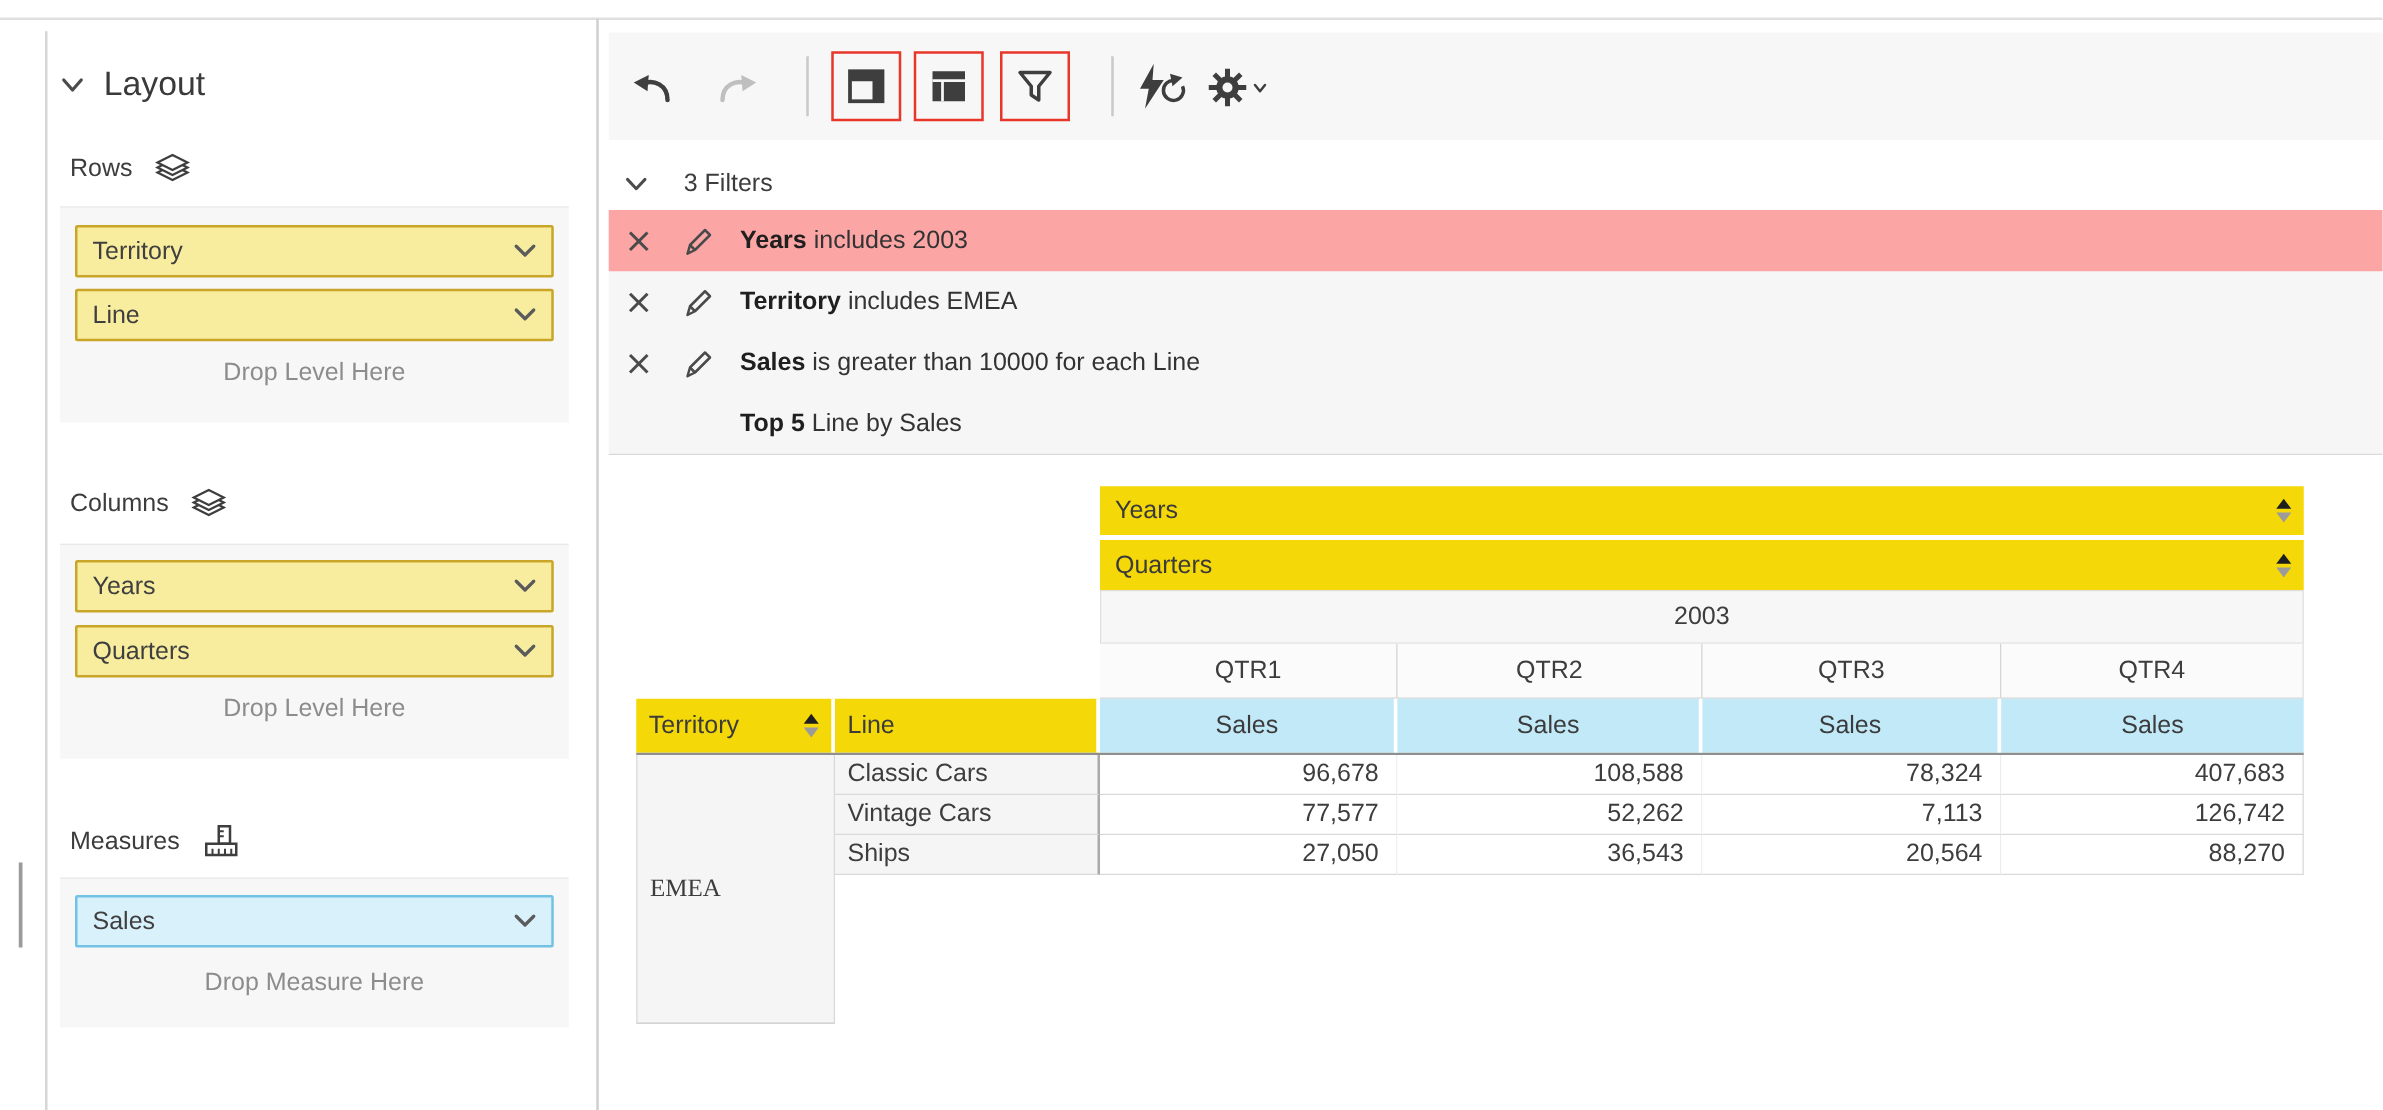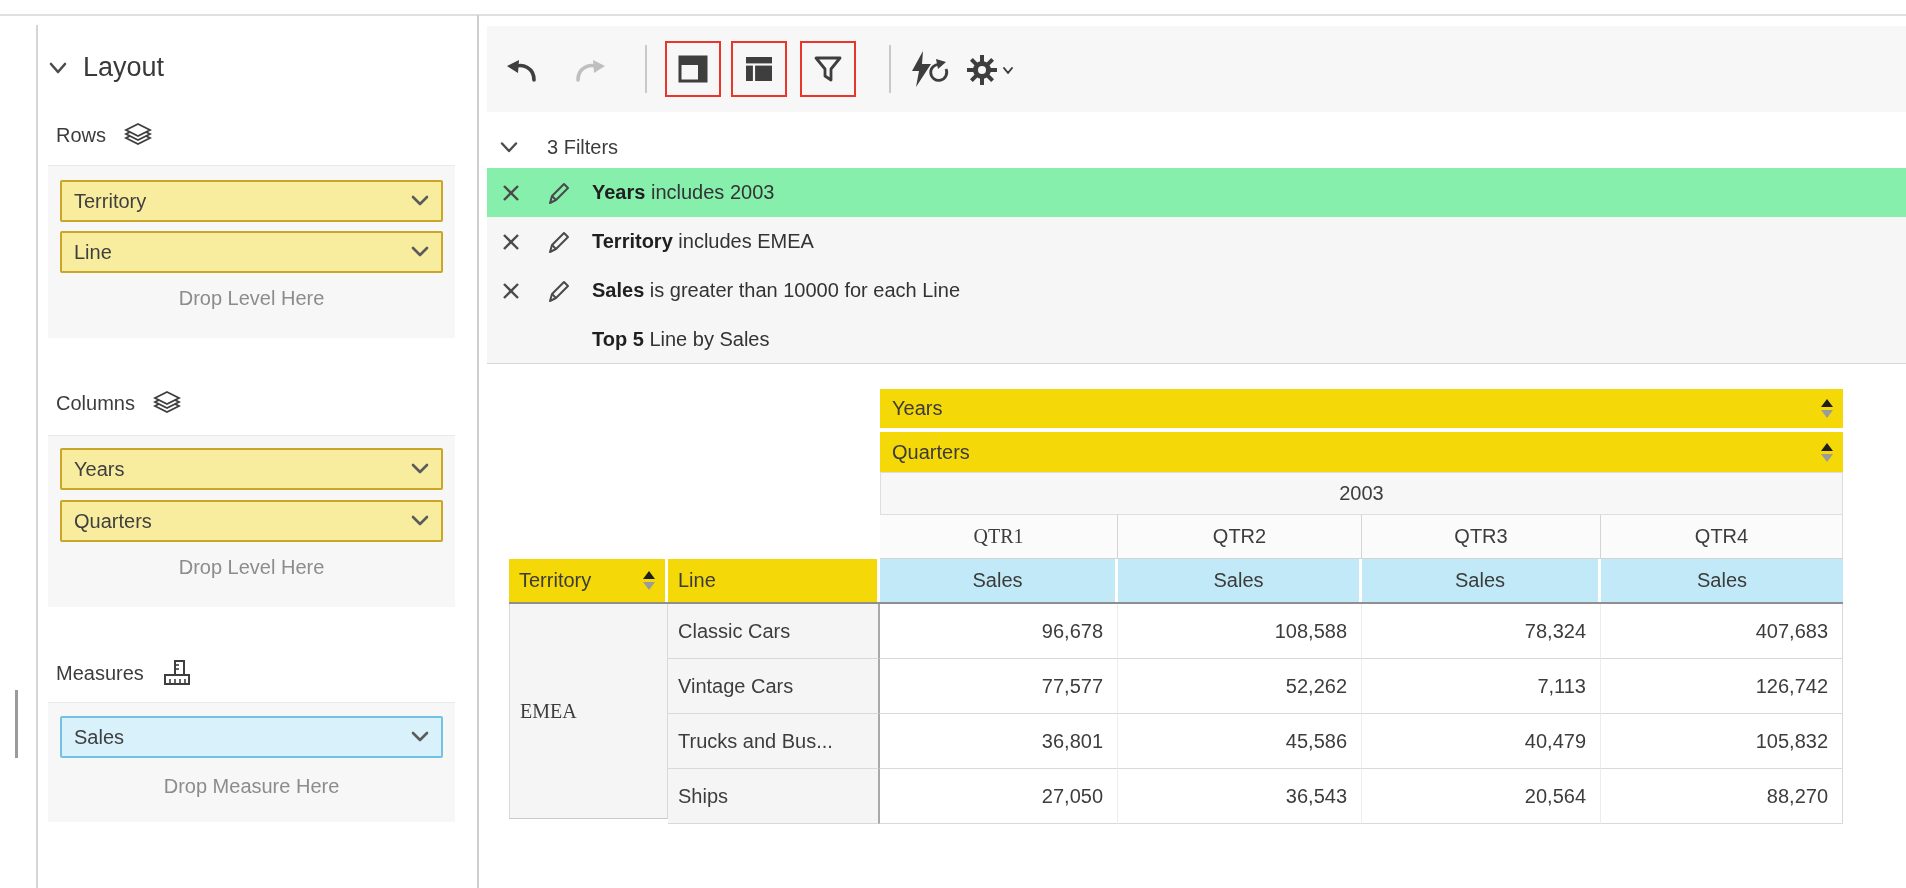--- a/index.html
+++ b/index.html
@@ -32,21 +32,21 @@
   .tb-sep { position:absolute; top:19px; width:2px; height:48px; background:#c9c9c9; }
   .red-box { position:absolute; top:15px; width:56px; height:56px; border:2px solid #e8362a;
              display:flex; align-items:center; justify-content:center; cursor:pointer; background:transparent; }
 
   
   .filters-header { left:487px; top:126px; height:42px; display:flex; align-items:center; cursor:pointer; }
   .filters-header .fh-lbl { font-size:20px; color:#3c3c3c; margin-left:29px; }
   .filters-block { left:487px; top:168px; width:1419px; height:196px; background:#f6f6f6;
                    border-bottom:1px solid #d9d9d9; }
   .f-row { position:relative; height:49px; display:flex; align-items:center; }
-  .f-row.selected { background:#86efac;text-align:right; }
+  .f-row.selected { background:#fca5a5;text-align:right; }
   .f-x { position:absolute; left:13px; top:14px; width:22px; height:22px; display:flex; align-items:center; justify-content:center; cursor:pointer; }
   .f-pen { position:absolute; left:58px; top:11px; width:28px; height:28px; display:flex; align-items:center; justify-content:center; cursor:pointer; }
   .f-text { position:absolute; left:105px; font-size:20px; color:#333; white-space:pre; }
   .f-text b { color:#1f1f1f; }
 
   
   .pivot { left:509px; top:389px; width:1334px; height:430px; }
   .band { position:absolute; left:371px; width:963px; background:#f5d808; display:flex; align-items:center; cursor:pointer; }
   .band .blbl { font-size:20px; color:#3b3b3b; margin-left:12px; flex:1; }
   .sorter { display:flex; flex-direction:column; align-items:center; margin-right:10px; cursor:pointer; }
@@ -62,21 +62,21 @@
   .qtr-cell:last-child { border-right:1px solid #dedede; }
   .hdr-row { position:absolute; left:0; top:170px; width:1334px; height:45px; display:flex;
              border-bottom:2px solid #8f8f8f; }
   .hcell { height:100%; display:flex; align-items:center; cursor:pointer; }
   .hcell.yel { background:#f5d808; border-right:3px solid #fff; }
   .hcell.blu { background:#c2e9f8; border-right:3px solid #fff; justify-content:center; }
   .hcell.blu.last { border-right:none; }
   .hcell .hlbl { font-size:20px; color:#3b3b3b; margin-left:10px; }
   .hcell.blu .hlbl { margin-left:0; }
   .tbody { position:absolute; left:0; top:215px; width:1334px; height:215px; }
-  .trow { display:flex; margin-left:159px; height:55px; }
+  .trow { display:flex; margin-left:159px; height:32px; }
   .lcell { width:212px; background:#f5f5f5; border-right:2px solid #a9a9a9; border-bottom:1px solid #d9d9d9;
            display:flex; align-items:center; font-size:20px; color:#3d3d3d;
            white-space:nowrap; overflow:hidden; cursor:pointer; }
   .lcell span { margin-left:10px; }
   .vcell { background:#fff; border-bottom:1px solid #d9d9d9; border-right:1px solid #ededed;
            display:flex; align-items:center; justify-content:flex-end; font-size:20px; color:#3d3d3d; cursor:pointer; }
   .vcell span { margin-right:14px; }
   .vcell.last { border-right:1px solid #d9d9d9; }
   .territory-cell { position:absolute; left:0; top:0; width:159px; height:215px; background:#f5f5f5;
                     border-left:1px solid #d9d9d9; border-right:1px solid #d9d9d9; border-bottom:1px solid #c9c9c9;
@@ -345,21 +345,21 @@
       <span class="blbl">Quarters</span>
       <span class="sorter">
         <span class="tri-up"></span>
         <span class="tri-dn"></span>
       </span>
     </div>
 
     <div class="year-band">2003</div>
 
     <div class="qtr-row">
-      <div class="qtr-cell" style="width:238px;font-family:Liberation Serif, serif;">QTR1</div>
+      <div class="qtr-cell" style="width:238px;">QTR1</div>
       <div class="qtr-cell" style="width:244px;">QTR2</div>
       <div class="qtr-cell" style="width:239px;">QTR3</div>
       <div class="qtr-cell" style="width:242px;">QTR4</div>
     </div>
 
     <div class="hdr-row">
       <div class="hcell yel" style="width:159px;">
         <span class="hlbl">Territory</span>
         <span class="sorter" style="margin-left:auto;">
           <span class="tri-up"></span>
@@ -417,37 +417,20 @@
           </div>
         <div class="vcell" style="width:239px;">
             <span>7,113</span>
           </div>
         <div class="vcell last" style="width:242px;">
             <span>126,742</span>
           </div>
       </div>
       <div class="trow">
         <div class="lcell">
-            <span>Trucks and Bus...</span>
-          </div>
-        <div class="vcell" style="width:238px;">
-            <span>36,801</span>
-          </div>
-        <div class="vcell" style="width:244px;">
-            <span>45,586</span>
-          </div>
-        <div class="vcell" style="width:239px;">
-            <span>40,479</span>
-          </div>
-        <div class="vcell last" style="width:242px;">
-            <span>105,832</span>
-          </div>
-      </div>
-      <div class="trow">
-        <div class="lcell">
             <span>Ships</span>
           </div>
         <div class="vcell" style="width:238px;">
             <span>27,050</span>
           </div>
         <div class="vcell" style="width:244px;">
             <span>36,543</span>
           </div>
         <div class="vcell" style="width:239px;">
             <span>20,564</span>

